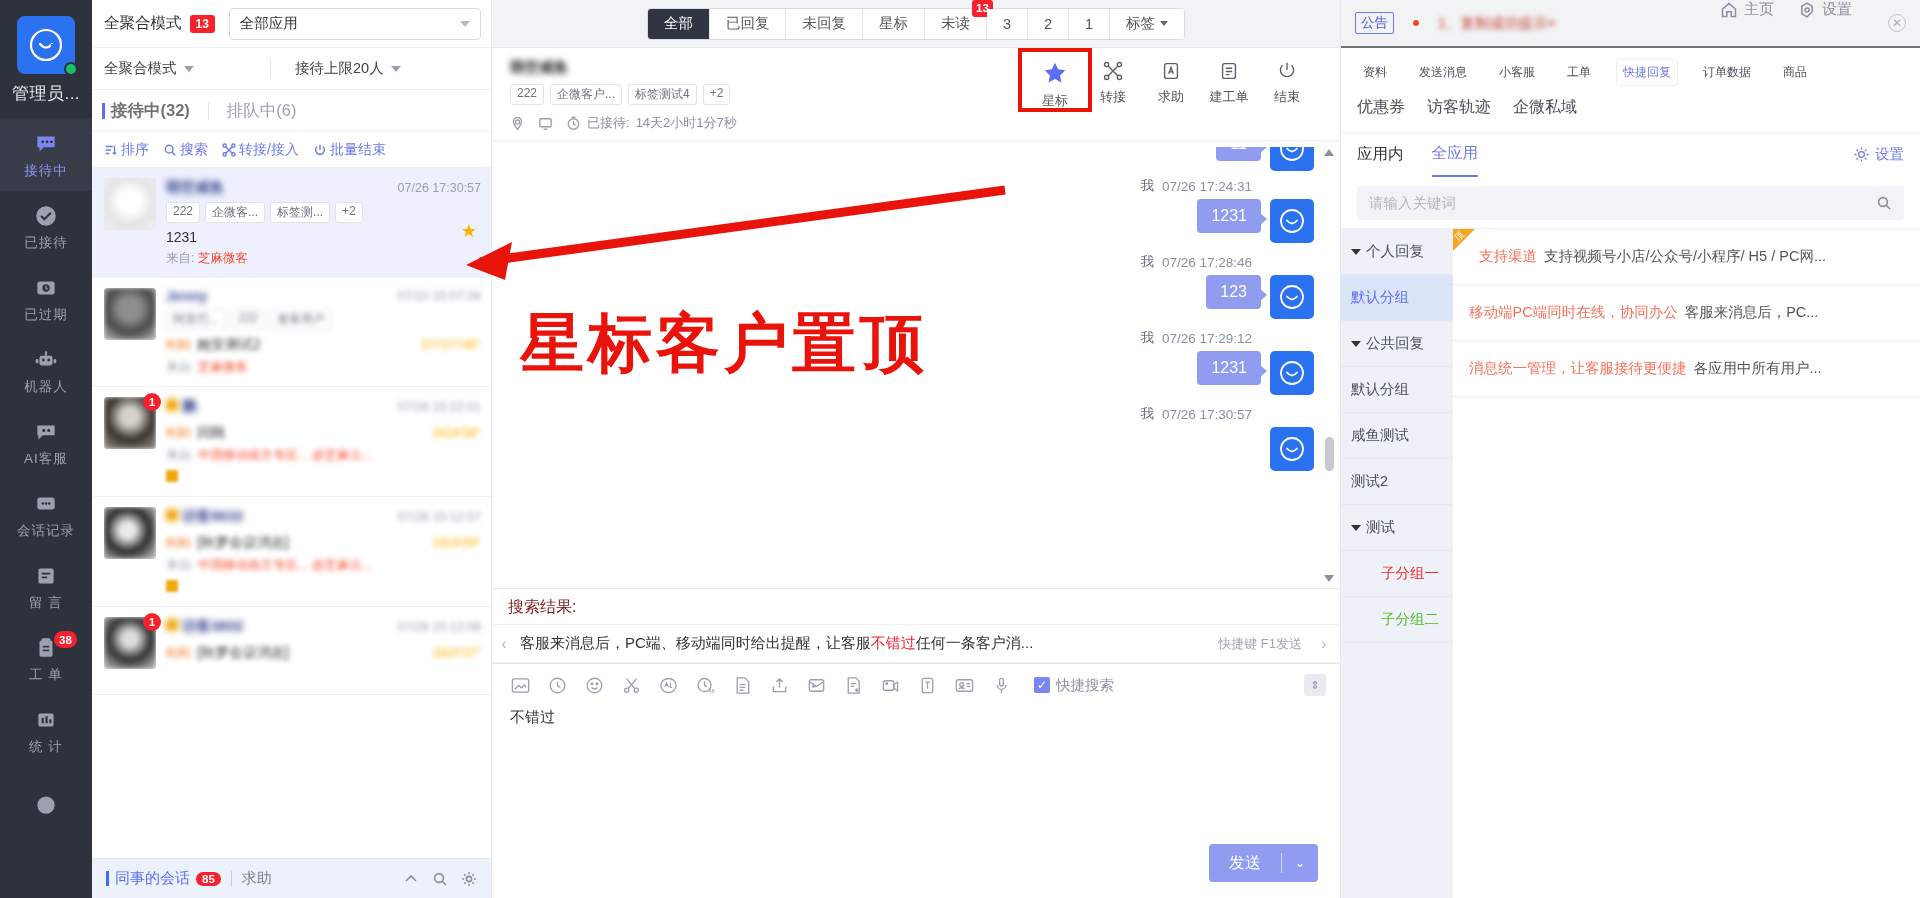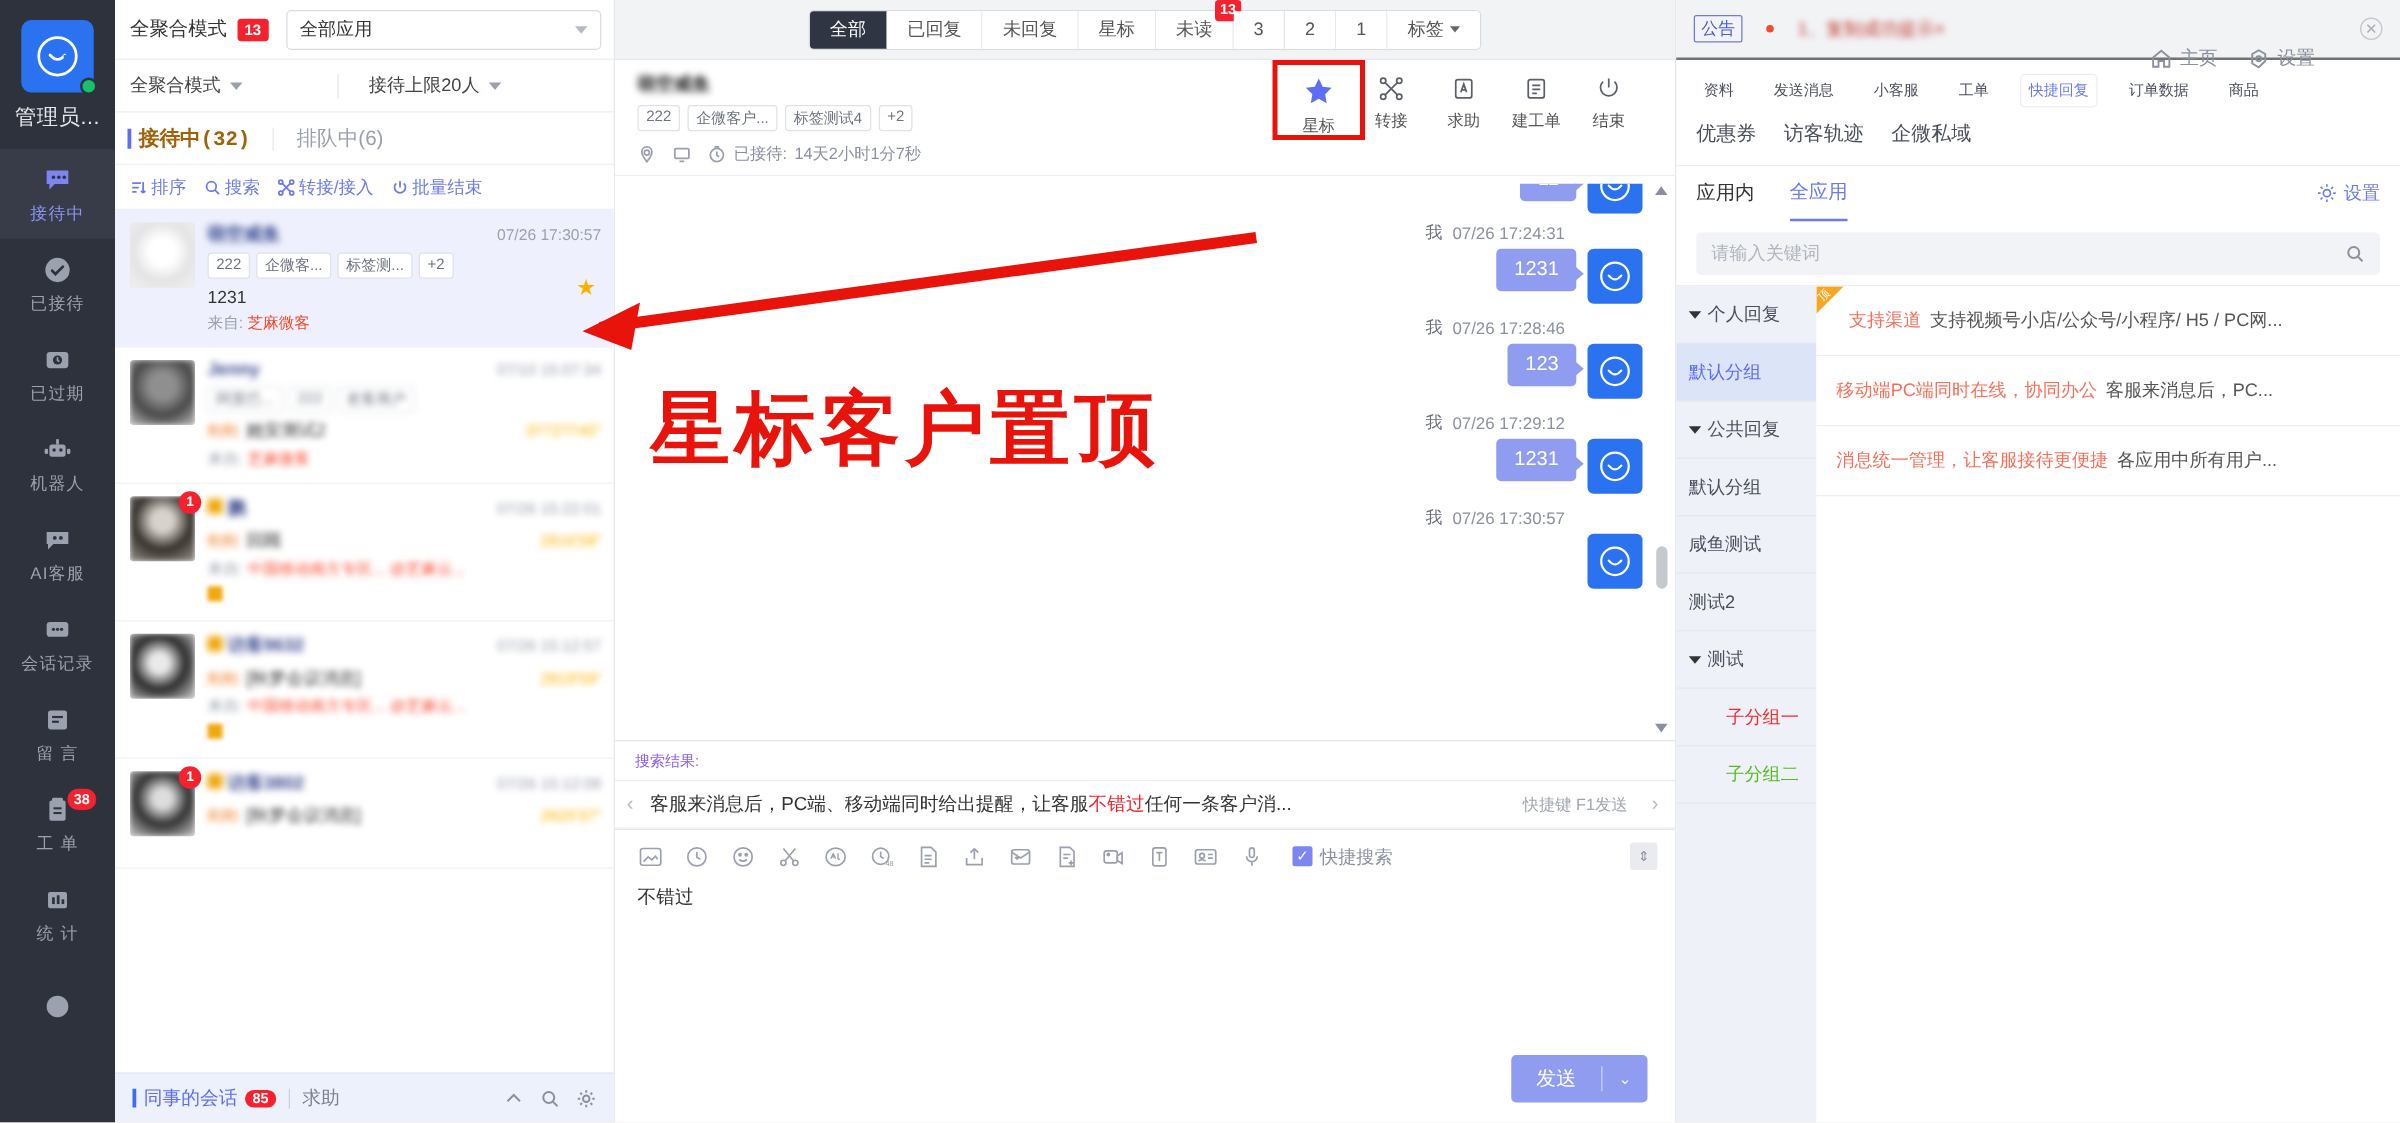--- a/index.html
+++ b/index.html
@@ -83,21 +83,21 @@
   .cm2-div { width: 1px; height: 20px; background: #e3e6ec; }
   .cm2-b { display: flex; align-items: center; gap: 7px; padding-left: 24px; cursor: pointer; }
   .chev { width: 0; height: 0; border-left: 5px solid transparent;
     border-right: 5px solid transparent; border-top: 6px solid #9aa0ad; }
 
   .conv-tabs {
     height: 42px; display: flex; align-items: center; padding-left: 10px;
     gap: 18px; border-bottom: 1px solid #eef0f4;
   }
   .conv-tab { font-size: 16.5px; color: #9aa0ad; cursor: pointer; display:flex; align-items:center;}
-  .conv-tab.active { color: #a16207; font-weight: bold; font-family: Liberation Mono, monospace; }
+  .conv-tab.active { color: #737373; font-weight: bold; }
   .conv-tab.active .tab-bar {
     width: 3px; height: 16px; background: #5b6ef5; margin-right: 6px; display:inline-block;
   }
   .conv-tab-sep { width: 1px; height: 18px; background: #e3e6ec; }
 
   .conv-actions {
     height: 36px; display: flex; align-items: center; gap: 14px;
     padding-left: 12px; border-bottom: 1px solid #eef0f4; background: #fff;
   }
   .conv-action { display: flex; align-items: center; gap: 3px; font-size: 14px;
@@ -234,21 +234,21 @@
   .msb-thumb { position: absolute; right: 0; top: 290px; width: 9px; height: 34px;
     background: #c6c9d0; border-radius: 5px; }
   .msb-up, .msb-dn { position: absolute; right: 0; width: 0; height: 0;
     border-left: 5px solid transparent; border-right: 5px solid transparent; }
   .msb-up { top: 2px; border-bottom: 7px solid #8a90a0; }
   .msb-dn { bottom: 2px; border-top: 7px solid #8a90a0; }
 
   .search-res {
     border-top: 1px solid #e4e7ee; background: #fff;
   }
-  .sr-label { font-size: 12px; color: #8b5cf6; padding: 8px 14px 6px 16px; }
+  .sr-label { font-size: 16px; color: #7f1d1d; padding: 8px 14px 6px 16px; }
   .sr-row {
     display: flex; align-items: center; border-top: 1px solid #eceef3;
     border-bottom: 1px solid #eceef3; padding: 9px 8px 9px 4px; gap: 8px;
   }
   .sr-arrow { color: #b6bac4; font-size: 16px; cursor: pointer; width: 16px; text-align:center;}
   .sr-text { flex: 1; font-size: 15px; color: #333; white-space: nowrap; overflow: hidden; }
   .sr-text .hl { color: #f5222d; }
   .sr-key { font-size: 13px; color: #a0a5b0; padding-right: 6px; }
 
   .composer { border-top: 1px solid #e4e7ee; background: #fff; display:flex; flex-direction:column; flex: 0 0 auto; }
@@ -339,21 +339,21 @@
   .corner-flag span { position: absolute; left: 2px; top: -21px; font-size: 9px; color: #fff;
     transform: rotate(-45deg); }
 
   
   .overlay-annotation { position: absolute; left: 520px; top: 300px; z-index: 40;
     font-size: 64px; font-weight: bold; color: #e8140c; letter-spacing: 4px;
     font-family: "DejaVu Sans", sans-serif; }
   .arrow-svg { position: absolute; left: 0; top: 0; width: 1920px; height: 898px;
     pointer-events: none; z-index: 35; }
   .topbar {
-    position: absolute; left: 1720px; top: 12px; height: 44px; display: flex; align-items: flex-end;
+    position: absolute; left: 1720px; top: 0; height: 44px; display: flex; align-items: flex-start;
     gap: 24px; z-index: 30;
   }
   .tb-item { display: flex; align-items: center; gap: 6px; font-size: 15px; color: #8a90a0; cursor: pointer;}
   .tb-item svg { width: 18px; height: 18px; stroke: #8a90a0; fill: none; stroke-width: 1.5; }
 </style>
 </head>
 <body>
 
 <div class="app">
 

